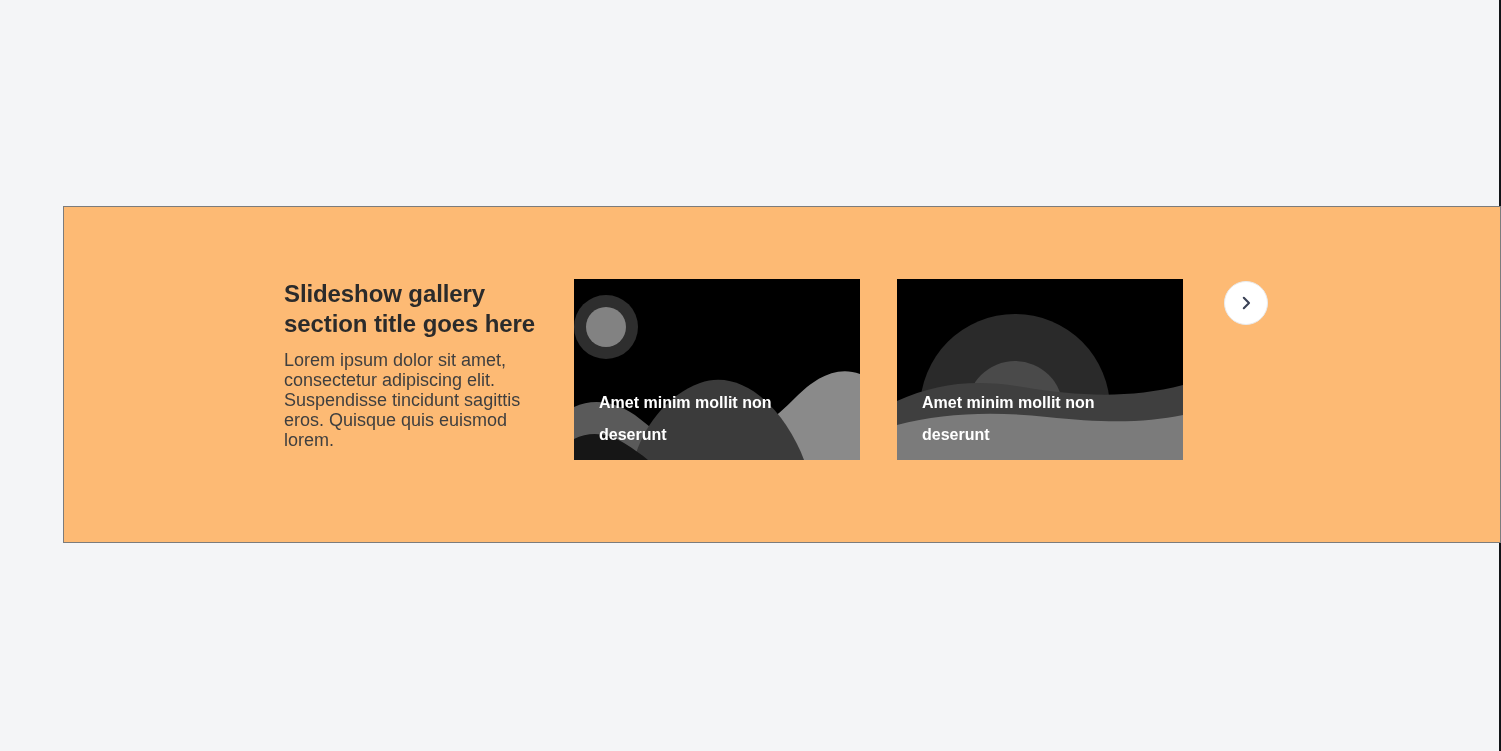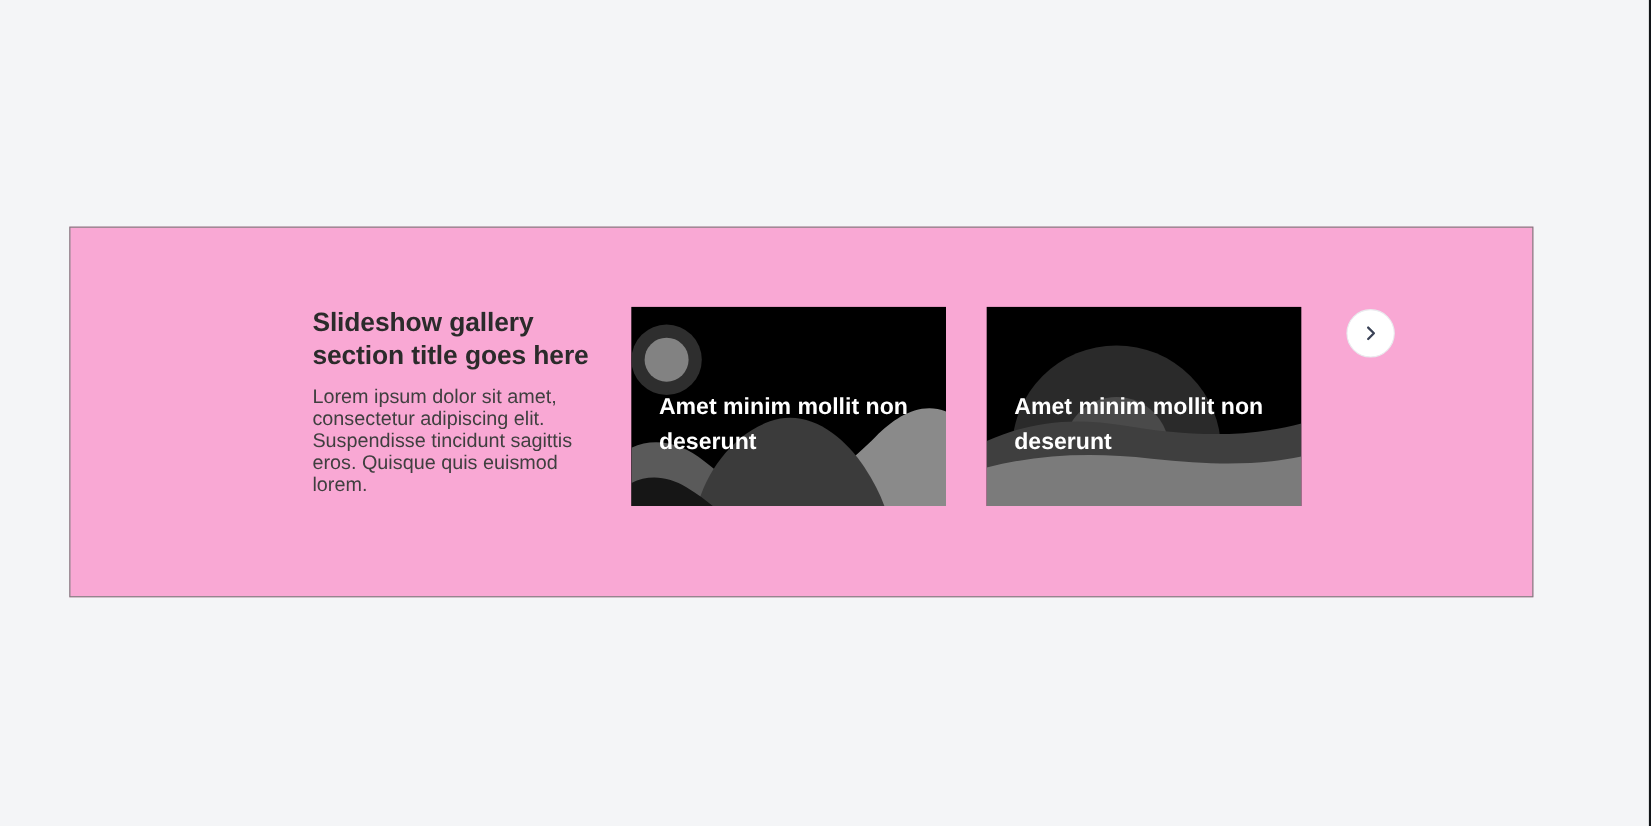--- a/index.html
+++ b/index.html
@@ -23,23 +23,23 @@
     width: 2px;
     height: 751px;
     background: #111418;
   }
 
   
   .section-frame {
     position: absolute;
     left: 63px;
     top: 206px;
-    width: 1331px;
+    width: 1438px;
     height: 337px;
-    background: #f9a8d4;
+    background: #fdba74;
     border: 1px solid #7c7c7c;
     box-sizing: border-box;
   }
 
   .section-inner {
     position: absolute;
     left: 220px;
     top: 72px;
     width: 1140px;
     height: 195px;
@@ -88,24 +88,24 @@
   .slide-card svg {
     position: absolute;
     inset: 0;
     width: 100%;
     height: 100%;
     display: block;
   }
   .card-title {
     position: absolute;
     left: 25px;
-    bottom: 42px;
+    bottom: 9px;
     right: 20px;
     margin: 0;
-    font-size: 21px;
+    font-size: 16px;
     line-height: 32px;
     font-weight: bold;
     color: #ffffff;
     z-index: 3;
   }
 
   
   .next-btn {
     position: absolute;
     left: 1160px;

